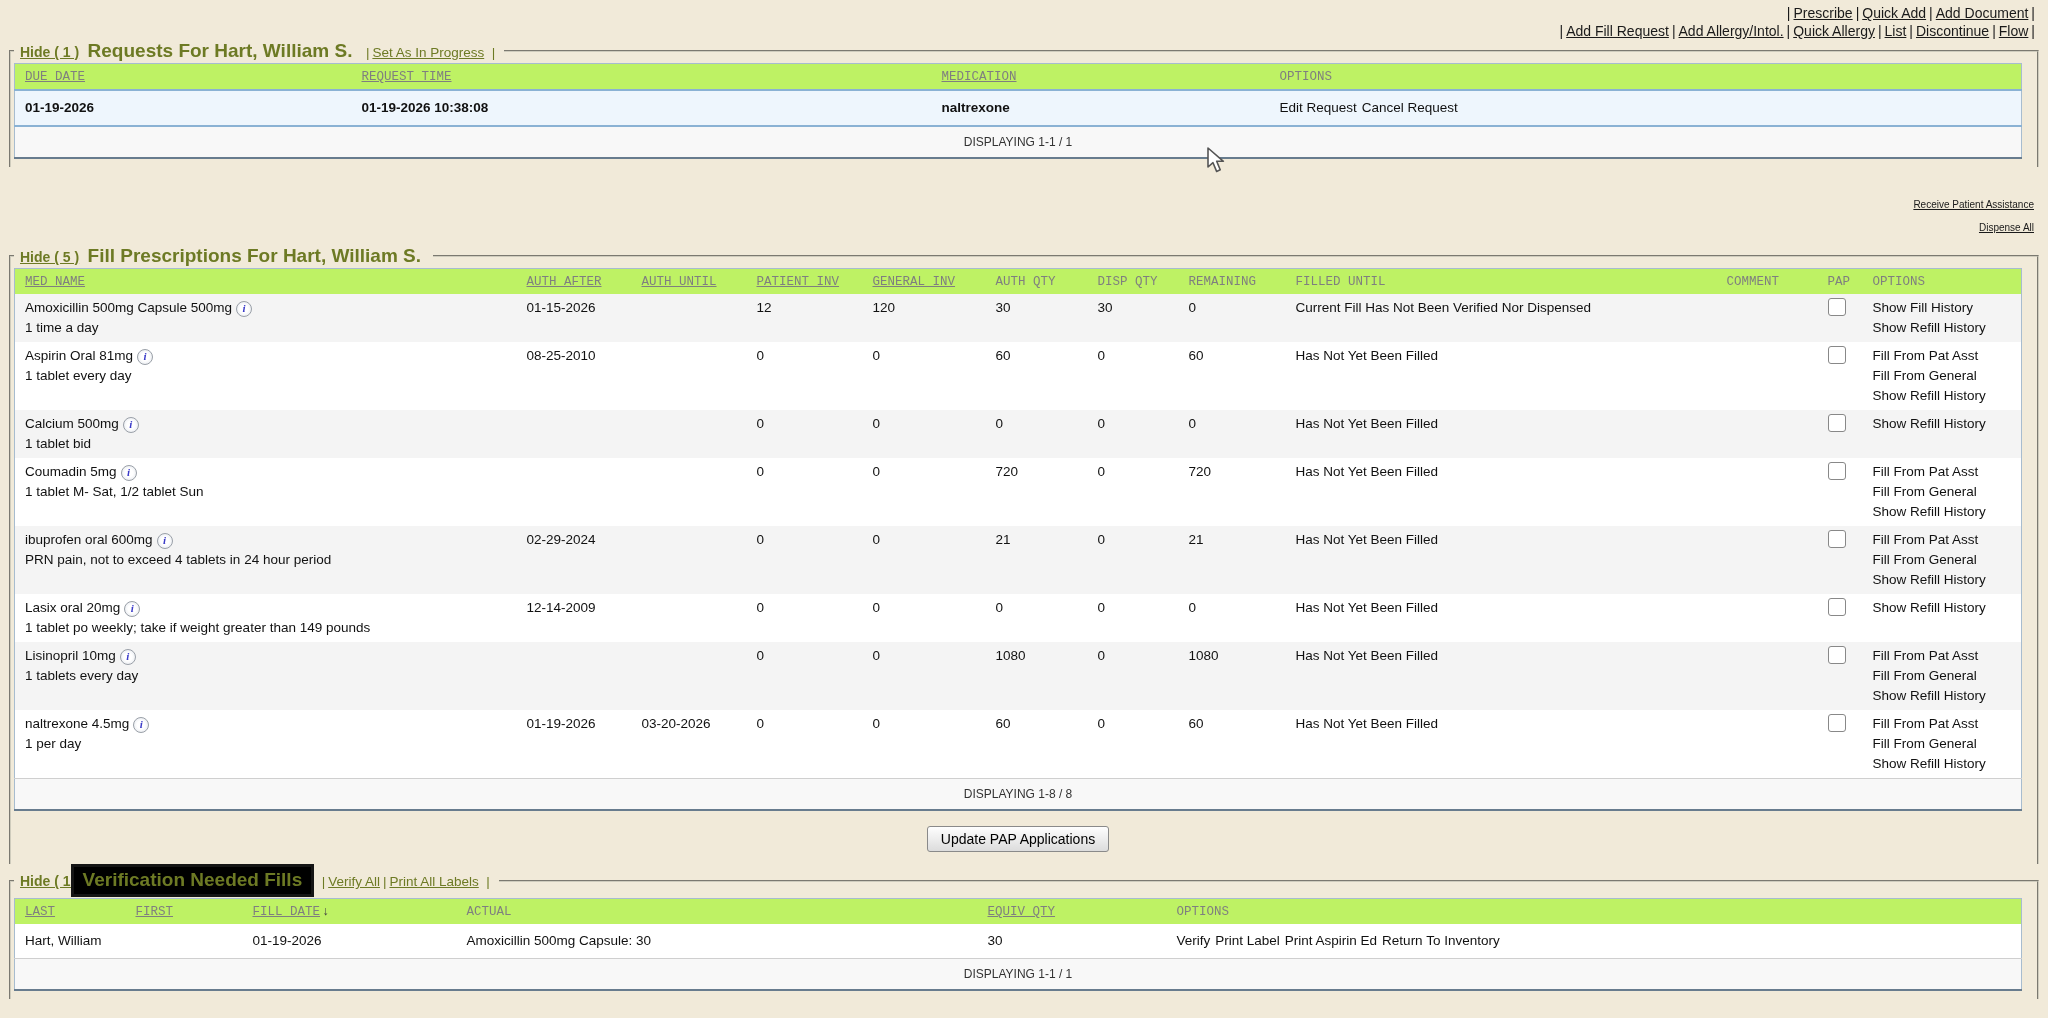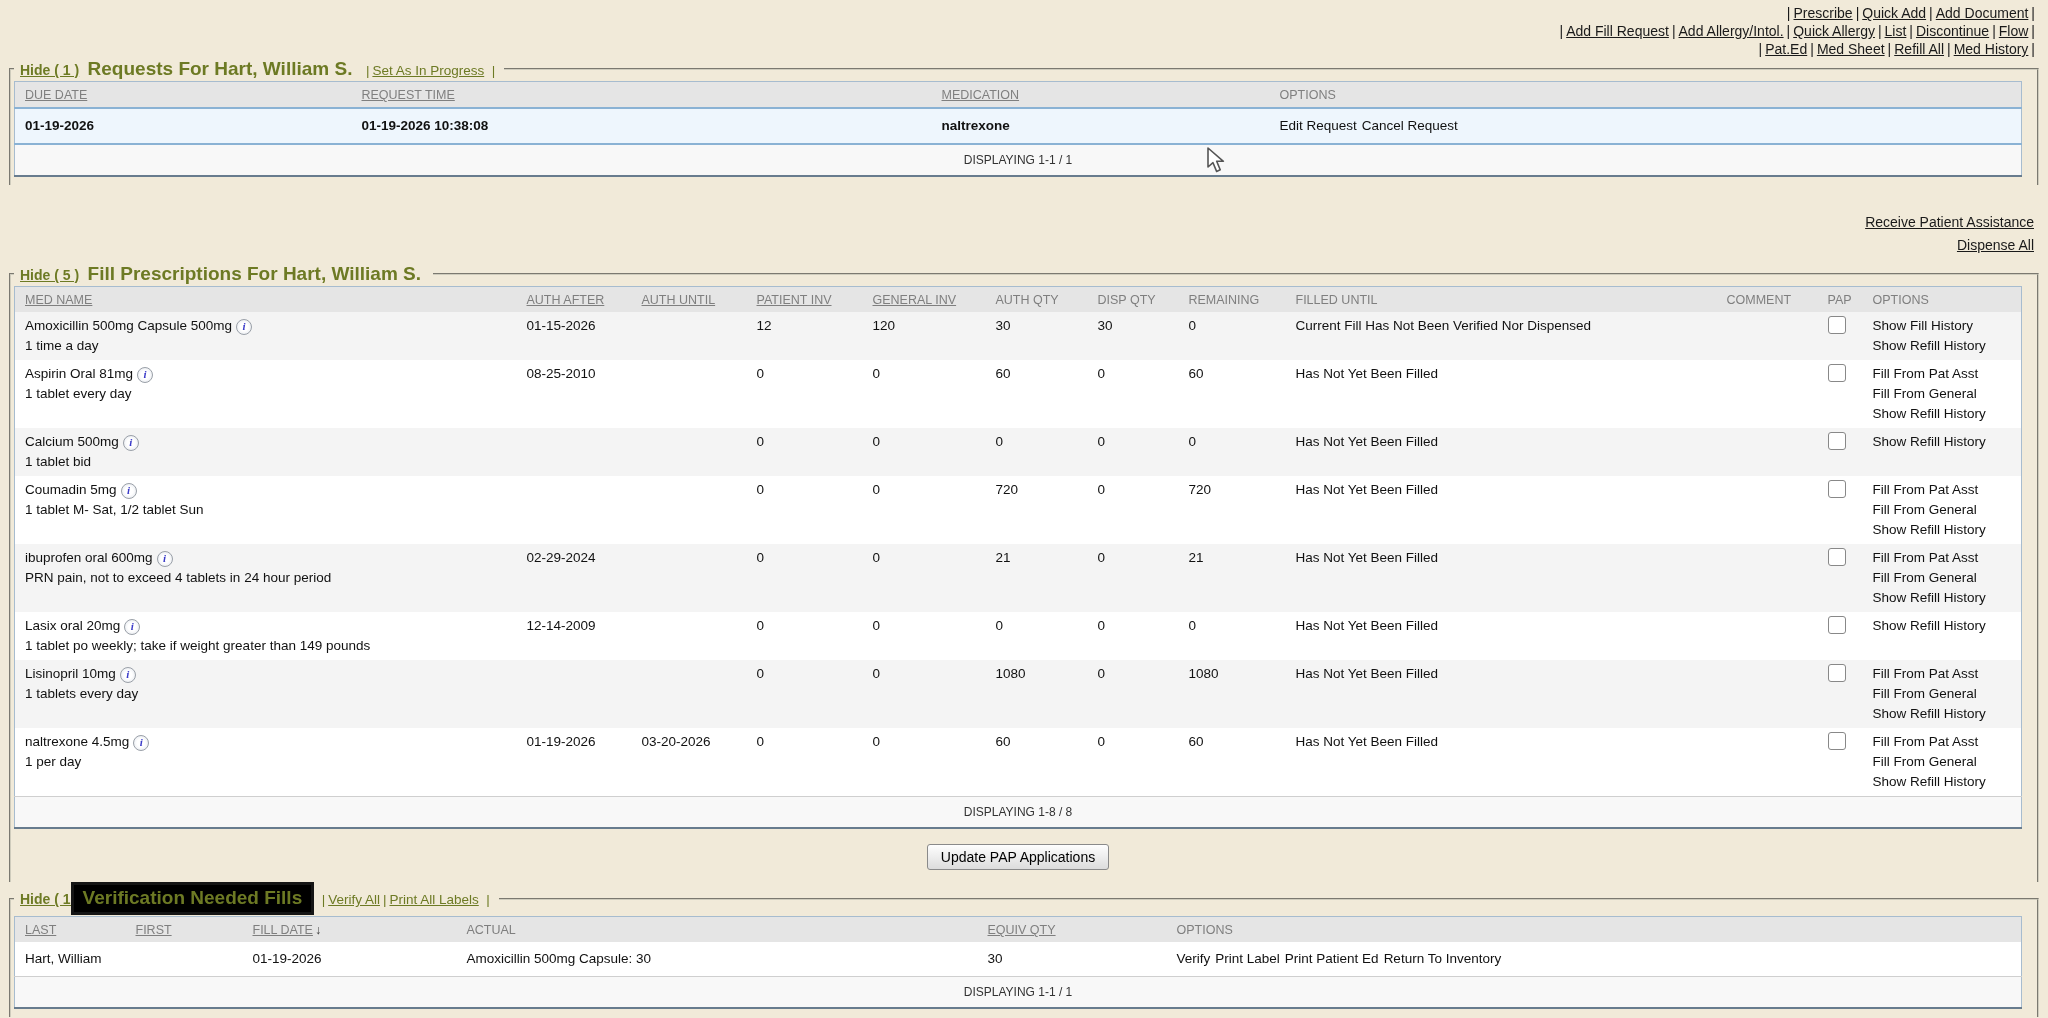--- a/index.html
+++ b/index.html
@@ -18,22 +18,22 @@
   .sec-title{font-size:19px; font-weight:bold; color:#6d7a24; margin:0 6px 0 4px;}
   .legend-actions{font-size:13.5px; color:#6d7a24;}
   .legend-actions a{color:#6d7a24; text-decoration:underline; cursor:pointer;}
   .legend-trail{color:#6d7a24; font-size:13.5px; margin:0 3px;}
   .boxed-title{display:inline-block; border:3px solid #151515; background:#000000; padding:2px 9px 3px; margin-left:-13px;}
   .boxed-title .sec-title{margin:0;}
 
   
   table.grid{border-collapse:collapse; table-layout:fixed; width:100%; background:#fff;
              border:1px solid #a7bccf; border-bottom:2px solid #687c8e; margin-top:1px;}
-  .grid th{background:#e5e5e5; color:#7f7f7f; font-weight:normal; font-size:12.5px; text-align:left;
-           padding:6px 8px 5px 10px; white-space:nowrap; overflow:hidden;}
+  .grid th{background:#bef264; color:#7f7f7f; font-weight:normal; font-size:12.5px; text-align:left;
+           padding:6px 8px 5px 10px; white-space:nowrap; overflow:hidden;font-family:Liberation Mono, monospace;}
   .grid th .th-label[data-sortable="true"]{text-decoration:underline; cursor:pointer;}
   .grid th .sort-glyph{color:#444; font-weight:bold; margin-left:2px;}
   .grid td{font-size:13.5px; color:#111; padding:4px 8px 2px 10px; vertical-align:top; overflow:hidden;}
   .grid tfoot td{background:#f8f8f8; border-top:1px solid #cfcfcf; text-align:center; font-size:12px;
                  color:#333; padding:5px; font-weight:normal;}
 
   
   .t-req col.c1{width:337px}.t-req col.c2{width:580px}.t-req col.c3{width:338px}
   .t-req tbody tr{background:#eef6fd;}
   .t-req tbody td{border-top:2px solid #8ab2d4; border-bottom:2px solid #8ab2d4; padding:7px 8px 7px 10px; font-weight:bold;}
@@ -55,41 +55,40 @@
             background:#fff; cursor:pointer;}
   .opt-list a{display:block; color:#111; text-decoration:none; line-height:20px; cursor:pointer;}
   .inline-links a{color:#111; text-decoration:none; margin-right:5px; cursor:pointer;}
 
   
   .t-ver col.v1{width:111px}.t-ver col.v2{width:117px}.t-ver col.v3{width:214px}
   .t-ver col.v4{width:521px}.t-ver col.v5{width:189px}
   .t-ver tbody td{padding:7px 8px 7px 10px;}
 
   
-  .patient-links{text-align:right; margin:26px 14px 6px 0; font-size:14px; line-height:23px;}
+  .patient-links{text-align:right; margin:26px 14px 6px 0; font-size:10px; line-height:23px;}
   .patient-links a{display:block; color:#1a1a1a; text-decoration:underline; cursor:pointer;}
   .btn-row{text-align:center; margin:15px 0 4px;}
   .pap-btn{font-family:"Liberation Sans", sans-serif; font-size:14px; padding:4px 13px;
            border:1px solid #8a8a8a; border-radius:3px; background:linear-gradient(#fefefe,#dcdcdc);
            color:#000; cursor:pointer;}
   .sec2{margin-top:18px;}
   .sec3{margin-top:16px;}
   .sec1{margin-top:6px;}
   .cursor{position:absolute; left:1205px; top:147px; pointer-events:none;}
 </style>
 </head>
 <body>
 
 <div class="page">
 
   <div class="toolbar">
 
   <div class="tb-line"><span class="pipe">|</span><span><span><a>Prescribe</a><span class="pipe">|</span></span><span><a>Quick Add</a><span class="pipe">|</span></span><span><a>Add Document</a><span class="pipe">|</span></span></span></div>
       <div class="tb-line"><span class="pipe">|</span><span><span><a>Add Fill Request</a><span class="pipe">|</span></span><span><a>Add Allergy/Intol.</a><span class="pipe">|</span></span><span><a>Quick Allergy</a><span class="pipe">|</span></span><span><a>List</a><span class="pipe">|</span></span><span><a>Discontinue</a><span class="pipe">|</span></span><span><a>Flow</a><span class="pipe">|</span></span></span></div>
-      <div class="tb-line"><span class="pipe">|</span><span><span><a>Pat.Ed</a><span class="pipe">|</span></span><span><a>Med Sheet</a><span class="pipe">|</span></span><span><a>Refill All</a><span class="pipe">|</span></span><span><a>Med History</a><span class="pipe">|</span></span></span></div>
     </div>
 
   <fieldset class="section sec1">
     <legend>
       <a class="hide-link">Hide ( 1 )</a>
       <span class="sec-title">Requests For Hart, William S.</span>
       <span class="legend-actions">
         
       <span><span class="pipe">|</span><a>Set As In Progress</a></span></span>
       <span class="legend-trail">|</span>
@@ -393,21 +392,21 @@
           </tr>
       </thead>
       <tbody>
 
       <tr>
             <td>Hart, William</td>
             <td></td>
             <td>01-19-2026</td>
             <td>Amoxicillin 500mg Capsule: 30</td>
             <td>30</td>
-            <td><span class="inline-links"><a>Verify</a><a>Print Label</a><a>Print Patient Ed</a><a>Return To Inventory</a></span></td>
+            <td><span class="inline-links"><a>Verify</a><a>Print Label</a><a>Print Aspirin Ed</a><a>Return To Inventory</a></span></td>
           </tr>
         </tbody>
       <tfoot>
         <tr>
           <td colspan="6">DISPLAYING 1-1 / 1</td>
         </tr>
       </tfoot>
     </table>
   </fieldset>
 

